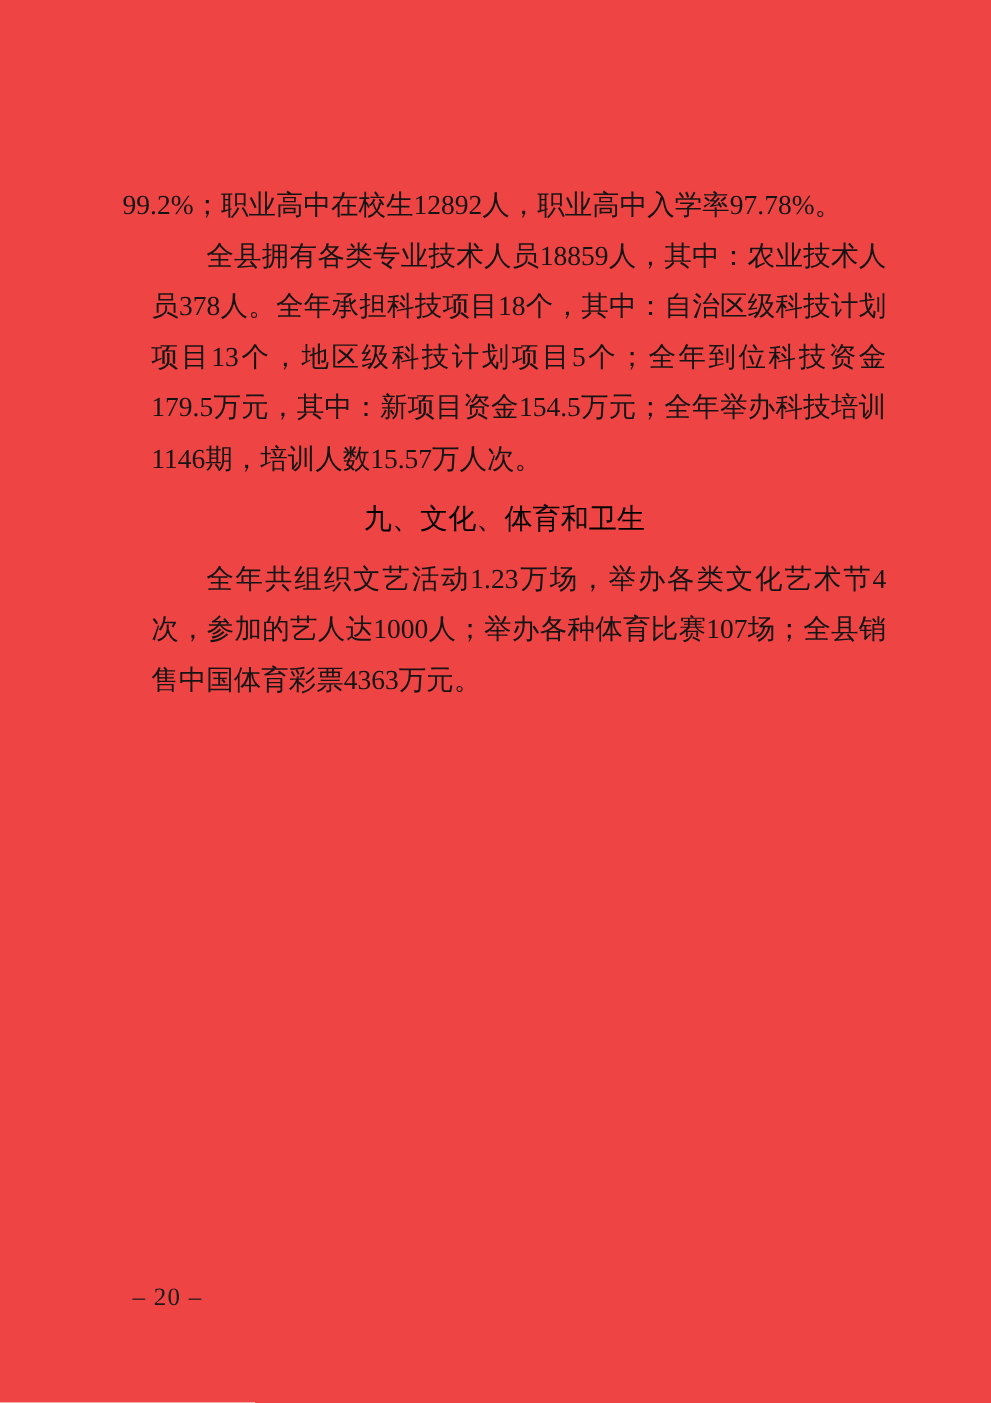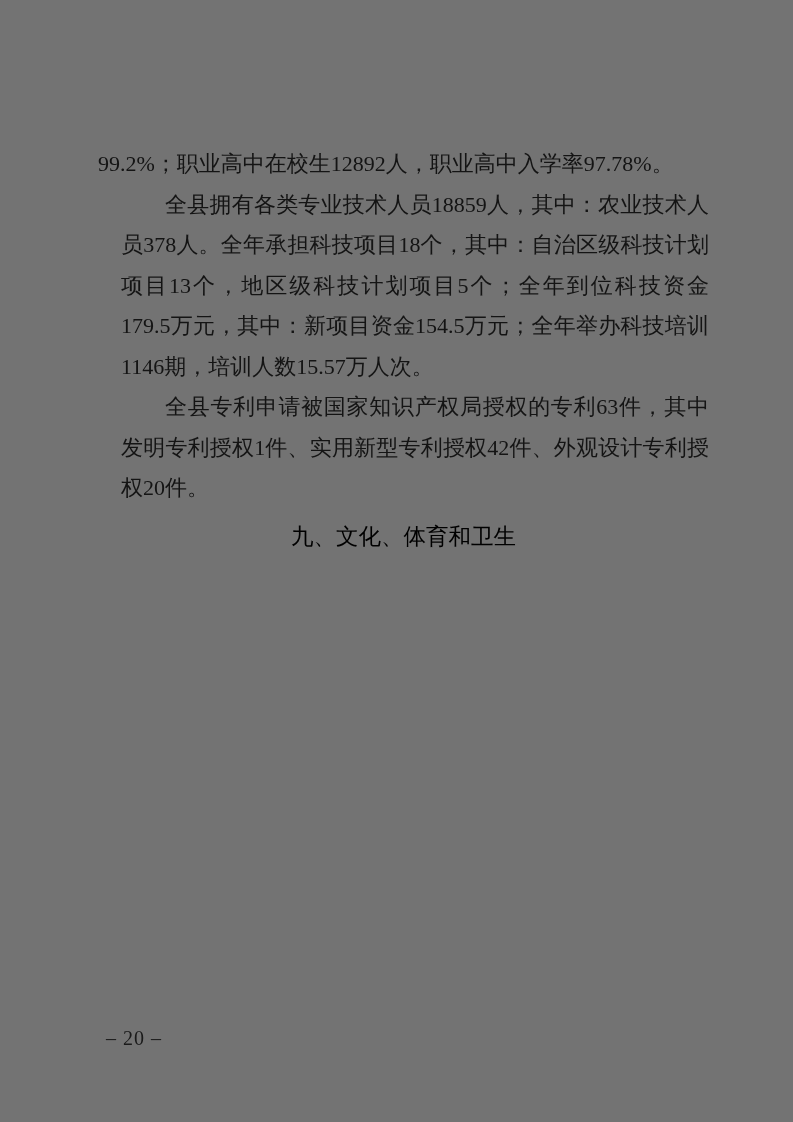--- a/index.html
+++ b/index.html
@@ -4,21 +4,21 @@
 <style>
   html, body {
     margin: 0;
     padding: 0;
     background: #ffffff;
   }
   .page {
     position: relative;
     width: 793px;
     height: 1122px;
-    background: #737373;
+    background: #ef4444;
     overflow: hidden;
   }
   .content {
     position: absolute;
     left: 98px;
     top: 144px;
     width: 611px;
     font-family: "Liberation Serif", "DejaVu Serif", serif;
     font-size: 22px;
     line-height: 40.5px;
@@ -59,23 +59,23 @@
 <body>
 
 <div class="page">
 
   <div class="content">
 
     <p>99.2%；职业高中在校生12892人，职业高中入学率97.78%。</p>
 
     <p class="indent">全县拥有各类专业技术人员18859人，其中：农业技术人员378人。全年承担科技项目18个，其中：自治区级科技计划项目13个，地区级科技计划项目5个；全年到位科技资金179.5万元，其中：新项目资金154.5万元；全年举办科技培训1146期，培训人数15.57万人次。</p>
 
-    <p class="indent">全县专利申请被国家知识产权局授权的专利63件，其中发明专利授权1件、实用新型专利授权42件、外观设计专利授权20件。</p>
 
     <h2 class="section-heading">九、文化、体育和卫生</h2>
 
 
+    <p class="indent">全年共组织文艺活动1.23万场，举办各类文化艺术节4次，参加的艺人达1000人；举办各种体育比赛107场；全县销售中国体育彩票4363万元。</p>
 
   </div>
 
   <div class="footer">– 20 –</div>
 
 </div>
 
 </body></html>

